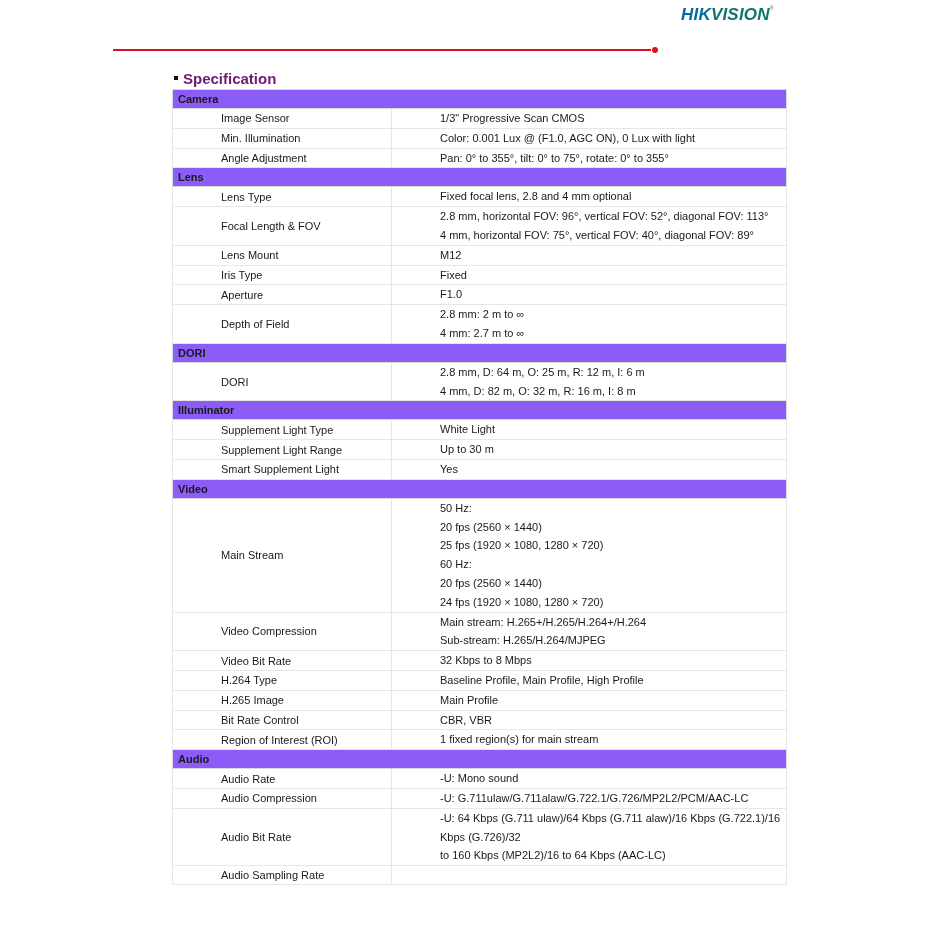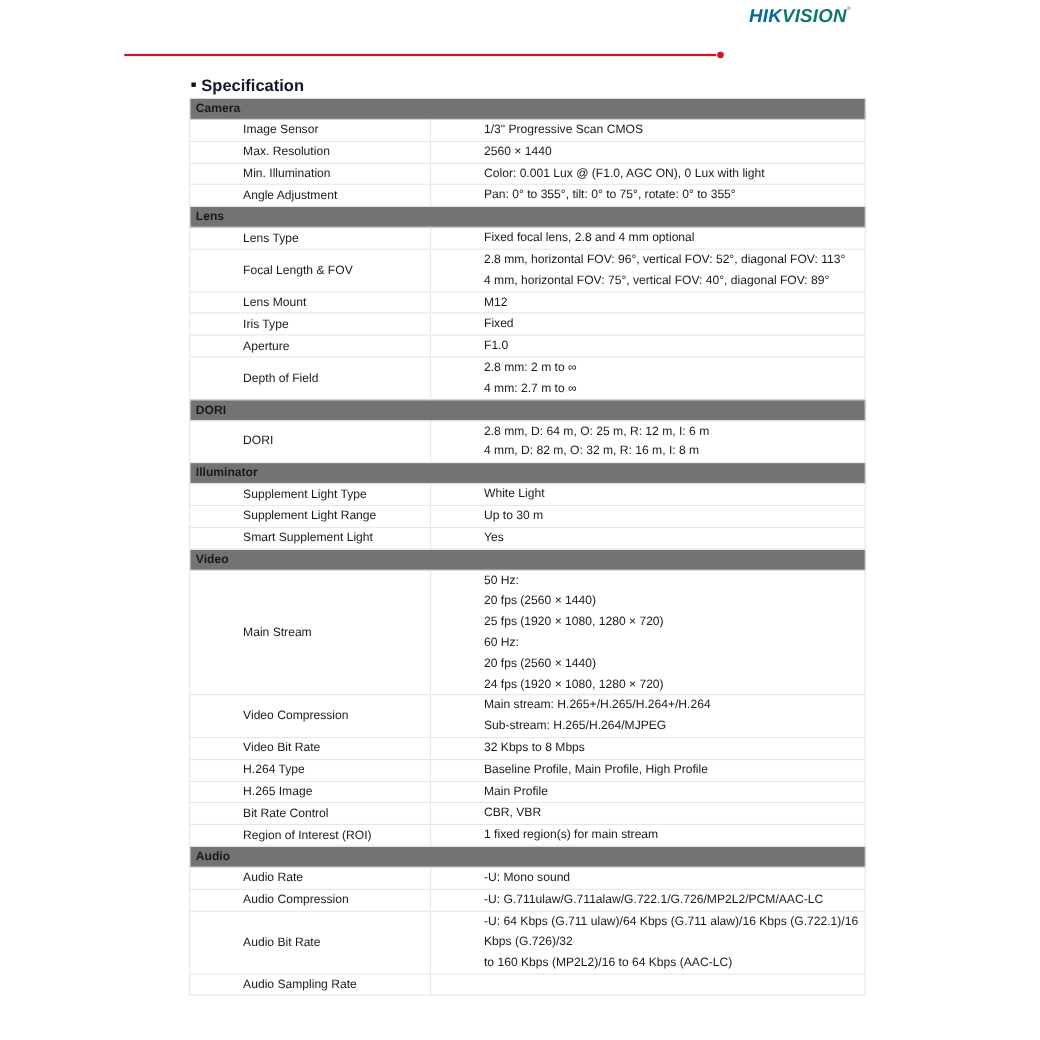--- a/index.html
+++ b/index.html
@@ -5,26 +5,26 @@
   html, body { margin:0; padding:0; background:#ffffff; }
   body { width:945px; height:945px; position:relative; overflow:hidden;
          font-family:"Liberation Sans", "DejaVu Sans", sans-serif; color:#1a1a1a; }
   .logo { position:absolute; left:681px; top:5px; font-size:17px; font-weight:bold;
           font-style:italic; letter-spacing:0.2px; }
   .logo .hik { color:#0369a1; }
   .logo .vision { color:#0f766e; }
   .logo .tm { font-size:5px; color:#888; vertical-align:top; font-style:normal; }
   .rule { position:absolute; left:113px; top:49px; width:538px; height:2px; background:#d7141d; }
   .dot { position:absolute; left:652px; top:47px; width:6px; height:6px; border-radius:50%; background:#d7141d; }
-  .title { position:absolute; left:174px; top:70px; font-size:15px; font-weight:bold; color:#0f172a; }
+  .title { position:absolute; left:174px; top:70px; font-size:15px; font-weight:bold; color:#701a75; }
   .title .bullet { display:inline-block; width:4px; height:4px; background:#111; margin-right:5px; vertical-align:middle; position:relative; top:-2px; }
   table.spec { position:absolute; left:172px; top:89px; width:615px; border-collapse:collapse; font-size:11px; }
   table.spec td { border:1px solid #e6e6e6; padding:0 5px; vertical-align:middle; line-height:18px; }
   table.spec td.label { width:165px; }
-  table.spec tr.section td { background:#737373; font-weight:bold; border-color:#d9d9d9; height:18px; }
+  table.spec tr.section td { background:#8b5cf6; font-weight:bold; border-color:#d9d9d9; height:18px; }
   table.spec td.val div { line-height:18.8px; }
   table.spec tr.row td { height:18px;padding-left:48px; }
 </style>
 </head>
 <body>
 
 <div class="logo">
   <span class="hik">HIK</span><span class="vision">VISION</span><span class="tm">®</span>
 </div>
 <div class="rule"></div>
@@ -36,26 +36,20 @@
 
 <table class="spec">
   <tbody id="spec-body">
       <tr class="section">
         <td colspan="2">Camera</td>
       </tr>
       <tr class="row">
         <td class="label">Image Sensor</td>
         <td class="val">
           <div>1/3" Progressive Scan CMOS</div>
-        </td>
-      </tr>
-      <tr class="row">
-        <td class="label">Max. Resolution</td>
-        <td class="val">
-          <div>2560 × 1440</div>
         </td>
       </tr>
       <tr class="row">
         <td class="label">Min. Illumination</td>
         <td class="val">
           <div>Color: 0.001 Lux @ (F1.0, AGC ON), 0 Lux with light</div>
         </td>
       </tr>
       <tr class="row">
         <td class="label">Angle Adjustment</td>

